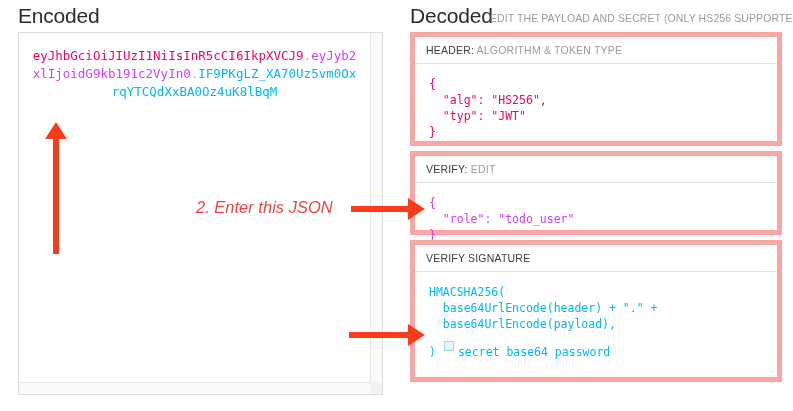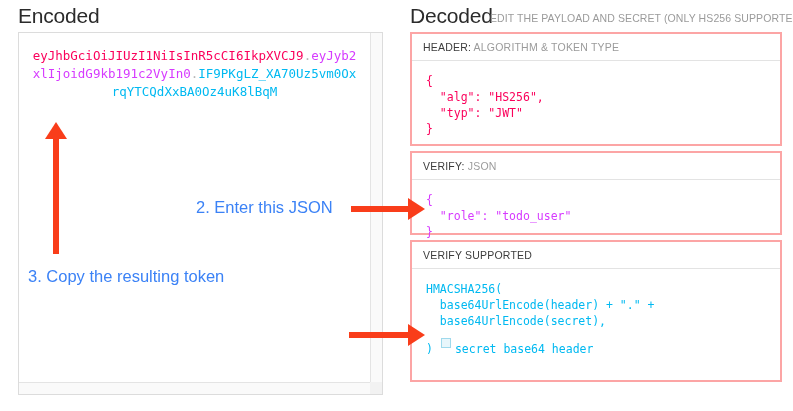--- a/index.html
+++ b/index.html
@@ -72,21 +72,21 @@
     position:absolute; right:0; bottom:0; width:12px; height:12px;
     background:#f2f2f2;
   }
 
   
   .dec-box {
     position: absolute;
     left: 410px;
     width: 372px;
     background: #ffffff;
-    border: 2px solid #fca5a5;
+    border: 5px solid #fca5a5;
   }
   .dec-head {
     padding: 7px 10px 7px 11px;
     border-bottom: 1px solid #e3e3e3;
     font-size: 10.5px;
     letter-spacing: 0.2px;
     color: #9b9b9b;
     background: #fff;
     white-space: nowrap;
   }
@@ -133,24 +133,25 @@
     width: 10px; height: 10px;
     border: 1px solid #9fd9ec;
     background: #e8f6fb;
     display: inline-block;
     margin: 0 4px 0 8px;
   }
 
   
   .anno {
     position: absolute;
-    color: #3b82f6;
+    color: #ef4444;
     font-size: 16.5px;
     font-family: "Liberation Sans", sans-serif;
     white-space: nowrap;
+    font-style: italic;
   }
   .arrow-h {
     position: absolute;
     height: 6px;
     background: #f93d1a;
   }
   .arrow-h-head {
     position: absolute;
     width: 0; height: 0;
     border-top: 11px solid transparent;
@@ -191,37 +192,36 @@
 
   <div class="dec-box" id="box-header">
     <div class="dec-head"><b>HEADER:</b><span> ALGORITHM &amp; TOKEN TYPE</span></div>
     <div class="dec-body"><span class="c-red">{</span>
   <span class="c-red">"alg"</span><span class="c-red">: </span><span class="c-red">"HS256"</span><span class="c-red">,</span>
   <span class="c-red">"typ"</span><span class="c-red">: </span><span class="c-red">"JWT"</span>
 <span class="c-red">}</span></div>
   </div>
 
   <div class="dec-box" id="box-payload">
-    <div class="dec-head"><b>VERIFY:</b><span> JSON</span></div>
+    <div class="dec-head"><b>VERIFY:</b><span> EDIT</span></div>
     <div class="dec-body"><span class="c-purple">{</span>
   <span class="c-purple">"role"</span><span class="c-purple">: </span><span class="c-purple">"todo_user"</span>
 <span class="c-purple">}</span></div>
   </div>
 
   <div class="dec-box" id="box-verify">
-    <div class="dec-head"><b>VERIFY SUPPORTED</b><span></span></div>
+    <div class="dec-head"><b>VERIFY SIGNATURE</b><span></span></div>
     <div class="dec-body" style="padding-bottom:8px;"><span class="c-blue">HMACSHA256(</span>
   <span class="c-blue">base64UrlEncode(header) + "." +</span>
-  <span class="c-blue">base64UrlEncode(secret),</span><div class="sig-row"><span class="c-blue">)</span><span class="sig-check"></span><span class="c-blue">secret base64 header</span></div></div>
+  <span class="c-blue">base64UrlEncode(payload),</span><div class="sig-row"><span class="c-blue">)</span><span class="sig-check"></span><span class="c-blue">secret base64 password</span></div></div>
   </div>
 
   <div class="arrow-h" style="left:349px; top:332px; width:60px;"></div>
   <div class="arrow-h-head" style="left:408px; top:324px;"></div>
 
   <div class="anno" style="left:196px; top:198px;">2. Enter this JSON</div>
   <div class="arrow-h" style="left:351px; top:206px; width:58px;"></div>
   <div class="arrow-h-head" style="left:408px; top:198px;"></div>
 
-  <div class="anno" style="left:28px; top:267px;">3. Copy the resulting token</div>
   <div class="arrow-v" style="left:53px; top:138px; height:116px;"></div>
   <div class="arrow-v-head" style="left:45px; top:122px;"></div>
 
 </div>
 
 </body></html>

